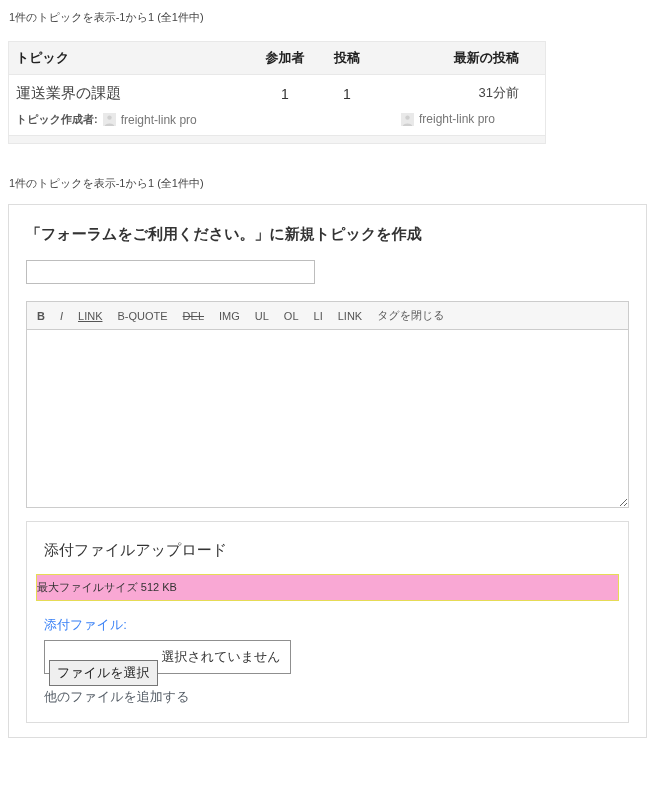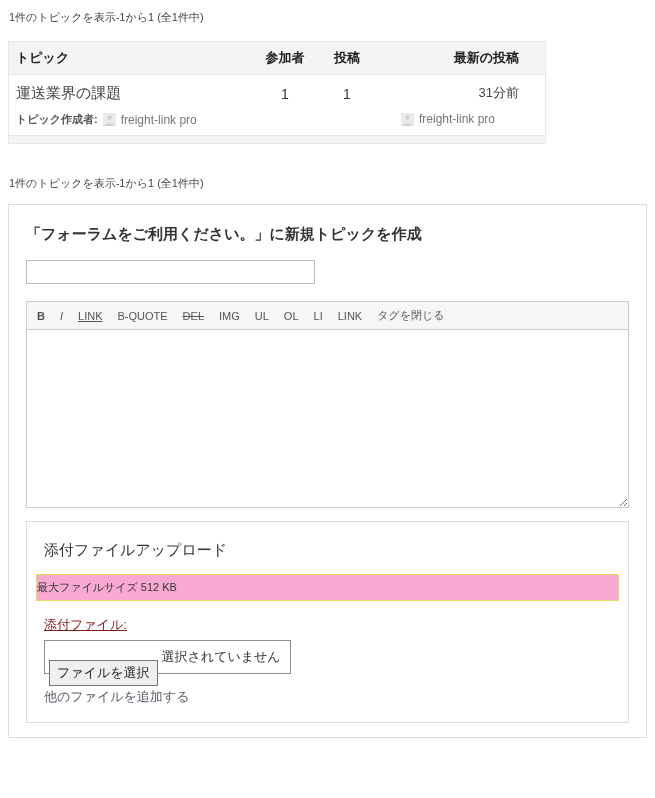--- a/index.html
+++ b/index.html
@@ -56,21 +56,21 @@
 
   .tags-wrap { margin-top: 14px; }
   .tags-input { width: 100%; height: 28px; border: 1px solid #bdbdbd; background: #fff;
                 font-size: 13px; padding: 2px 6px; display: block; }
 
   
   .attachments { margin-top: 13px; border: 1px solid #ddd; padding: 14px 9px 14px 9px; }
   .att-heading { font-size: 15px; color: #333; margin: 5px 0 14px 8px; }
   .notice { background: #f9a8d4; border: 1px solid #e6db55; font-size: 11px; color: #333;
             padding: 5px 0; margin-bottom: 15px; }
-  .att-label { display: block; font-size: 13px; color: #7f1d1d; margin: 0 0 6px 8px; text-decoration: underline; }
+  .att-label { display: block; font-size: 13px; color: #3b82f6; margin: 0 0 6px 8px; }
   .file-box { margin-left: 8px; width: 247px; height: 34px; border: 1px solid #8f8f8f;
               display: flex; align-items: center; padding: 4px; background: #fff; }
   .file-btn { background: #efefef; border: 1px solid #767676; font-size: 13px; color: #222;
               padding: 3px 7px; font-family: inherit; cursor: pointer; flex: 0 0 auto; margin-top: 32px; }
   .file-status { font-size: 13px; color: #333; margin-left: 4px; white-space: nowrap; }
   .add-more { display: inline-block; margin: 14px 0 2px 8px; font-size: 13px;
               color: #555d66; text-decoration: none; cursor: pointer; }
 </style>
 </head>
 <body>

